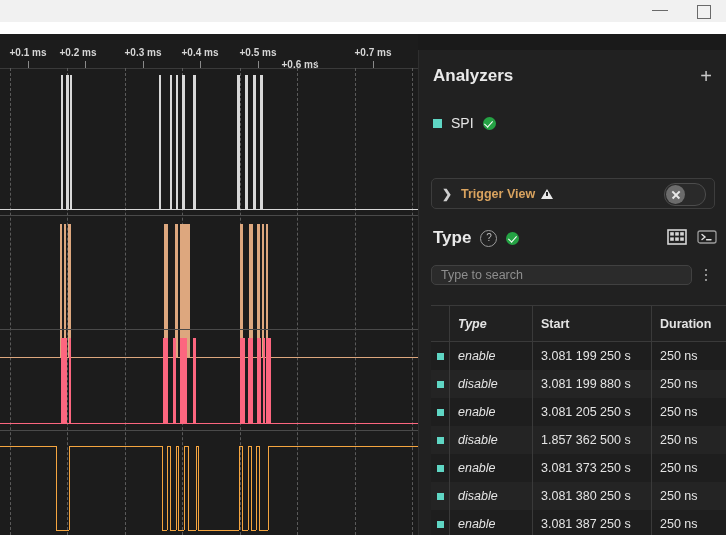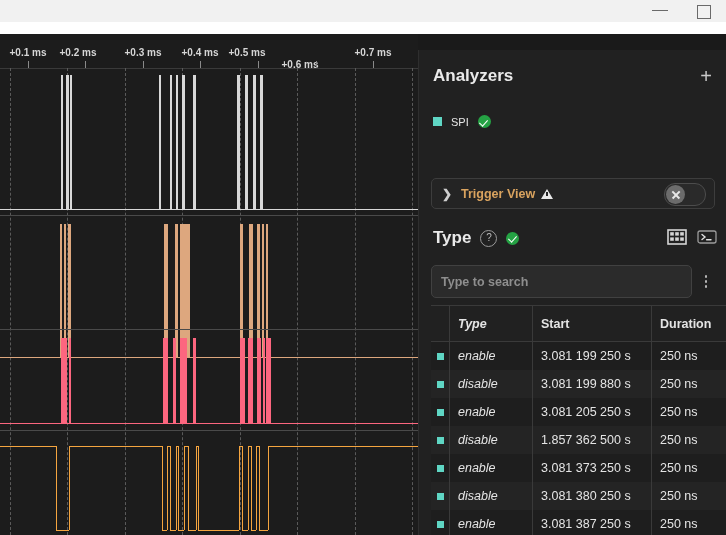--- a/index.html
+++ b/index.html
@@ -83,21 +83,21 @@
     position: absolute; right: 12px; top: 18px;
     width: 18px; height: 18px; color: #c9c9c9;
     font-size: 20px; line-height: 16px; text-align: center;
     cursor: pointer;
   }
   .analyzer-row {
     position: absolute; left: 14px; top: 65px;
     display: flex; align-items: center; gap: 9px;
   }
   .sq-teal { width: 9px; height: 9px; background: #5fd6c4; }
-  .analyzer-name { font-size: 11px; color: #e6e6e6; }
+  .analyzer-name { font-size: 14px; color: #e6e6e6; }
   .check-badge {
     width: 13px; height: 13px; border-radius: 50%;
     background: #25a244; position: relative;
   }
   .check-badge::after {
     content: ""; position: absolute; left: 3.5px; top: 2.5px;
     width: 4px; height: 7px; border: solid #fff;
     border-width: 0 1.6px 1.6px 0; transform: rotate(42deg);
   }
   .trigger-box {
@@ -143,25 +143,24 @@
     cursor: pointer;
   }
   .head-icons { position: absolute; right: 10px; top: 178px; display: flex; gap: 10px; }
   .icon-box { width: 20px; height: 18px; cursor: pointer; }
 
   .search-wrap {
     position: absolute; left: 12px; top: 215px; width: 282px;
     display: flex; align-items: center;
   }
   .search-input {
-    width: 265px; height: 33px; box-sizing: border-box;
+    width: 265px; height: 20px; box-sizing: border-box;
     background: #2b2b2b; border: 1px solid #414141; border-radius: 5px;
     color: #d8d8d8; font-size: 12.5px; padding: 0 9px;
     font-family: "Liberation Sans", sans-serif;
-    font-weight: bold;
   }
   .search-input::placeholder { color: #8e8e8e; }
   .kebab {
     margin-left: 7px; width: 14px; height: 20px;
     display: flex; flex-direction: column; align-items: center;
     justify-content: center; gap: 2.5px; cursor: pointer;
   }
   .kebab i { width: 2.5px; height: 2.5px; background: #b6b6b6; border-radius: 50%; display:block;}
   .table-zone {
     position: absolute; left: 12px; top: 255px; width: 296px; height: 280px;
@@ -207,21 +206,21 @@
 
       <div id="ruler-ticks">
           <div class="tick-label" style="left: 28px;">+0.1 ms</div>
           <div class="tick-mark" style="left: 28px;"></div>
           <div class="tick-label" style="left: 78px;">+0.2 ms</div>
           <div class="tick-mark" style="left: 85px;"></div>
           <div class="tick-label" style="left: 143px;">+0.3 ms</div>
           <div class="tick-mark" style="left: 143px;"></div>
           <div class="tick-label" style="left: 200px;">+0.4 ms</div>
           <div class="tick-mark" style="left: 200px;"></div>
-          <div class="tick-label" style="left: 247px;">+0.5 ms</div>
+          <div class="tick-label" style="left: 258px;">+0.5 ms</div>
           <div class="tick-mark" style="left: 258px;"></div>
           <div class="tick-label" style="left: 300px; margin-top: 12px;">+0.6 ms</div>
           <div class="tick-mark" style="left: 316px;"></div>
           <div class="tick-label" style="left: 373px;">+0.7 ms</div>
           <div class="tick-mark" style="left: 373px;"></div>
         </div>
     </div>
     <div id="grid-lines">
         <div class="grid-line" style="left: 10px;"></div>
         <div class="grid-line" style="left: 67px;"></div>

